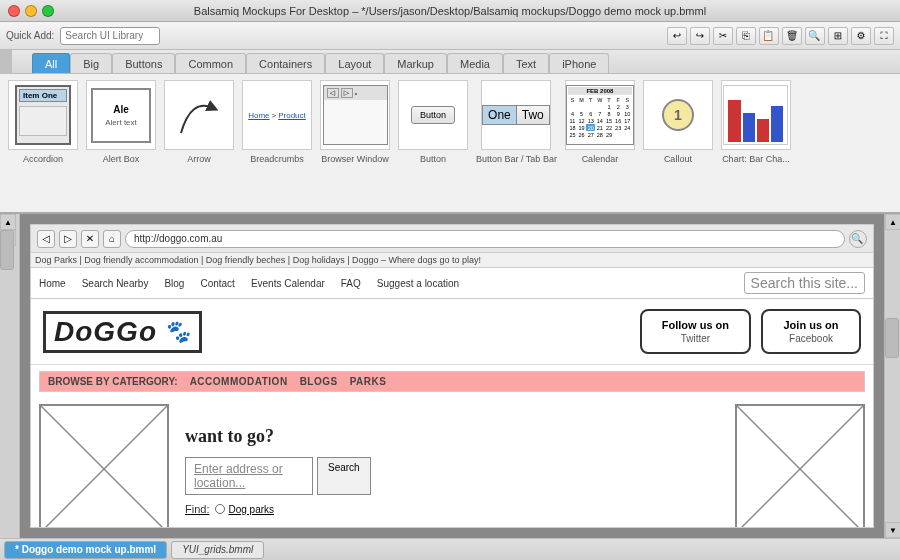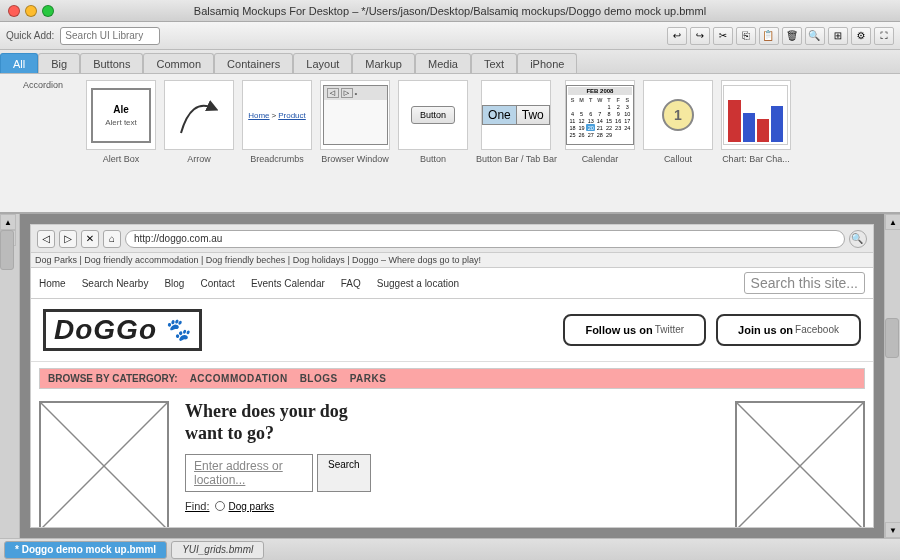--- a/index.html
+++ b/index.html
@@ -77,21 +77,22 @@
       cursor: pointer;
     }
 
     
     .tabs-row {
       height: 24px;
       background: linear-gradient(to bottom, #e8e8e8, #d8d8d8);
       border-bottom: 1px solid #bbb;
       display: flex;
       align-items: flex-end;
-      padding-left: 0;
+      padding-left: 20px;
+      margin-left: 12px;
     }
     .tab {
       height: 20px;
       padding: 0 12px;
       font-size: 11px;
       display: flex;
       align-items: center;
       border: 1px solid #bbb;
       border-bottom: none;
       background: #e0e0e0;
@@ -469,21 +470,22 @@
     .mock-hero-buttons {
       margin-left: auto;
       display: flex;
       gap: 10px;
     }
     .mock-social-btn {
       border: 2px solid #333;
       border-radius: 8px;
       padding: 8px 20px;
       display: flex;
-      flex-direction: row;
+      flex-direction: column;
+      align-items: center;
       gap: 2px;
       font-size: 11px;
       min-width: 100px;
       cursor: pointer;
     }
     .social-label { font-weight: bold; font-size: 11px; }
     .social-network { font-size: 10px; color: #555; }
 
     
     .mock-browse {
@@ -697,20 +699,27 @@
     </div>
   <div class="tab">
       <span>iPhone</span>
     </div>
 </div>
 
 <div class="palette">
   <div class="palette-scroll">
 
     <div class="palette-item">
+      <div class="palette-preview">
+        <div class="prev-accordion">
+          <div class="acc-item">Item One</div>
+          <div style="height:3px;"></div>
+          <div style="background:#eee;height:30px;border:1px solid #bbb;"></div>
+        </div>
+      </div>
       <span class="palette-label">Accordion</span>
     </div>
 
     <div class="palette-item">
       <div class="palette-preview">
         <div class="prev-alert">
           <span class="ale-title">Ale</span>
           <span class="ale-text">Alert text</span>
         </div>
       </div>
@@ -923,21 +932,21 @@
 
         <div class="mock-image-placeholder">
           <svg class="img-x-line" viewBox="0 0 130 130" preserveAspectRatio="none">
             <line x1="0" y1="0" x2="130" y2="130" stroke="#888" stroke-width="1.5"></line>
             <line x1="130" y1="0" x2="0" y2="130" stroke="#888" stroke-width="1.5"></line>
           </svg>
         </div>
 
         <div class="mock-search-section">
           <div class="search-heading">
-            <span>Where does your dog</span><br>
+            <br>
             <span>want to go?</span>
           </div>
           <div class="search-input-row">
             <div class="search-location-input">
               <span>Enter address or location...</span>
             </div>
             <div class="search-btn">Search</div>
           </div>
           <div class="find-row">
             <span class="find-label">Find:</span>

